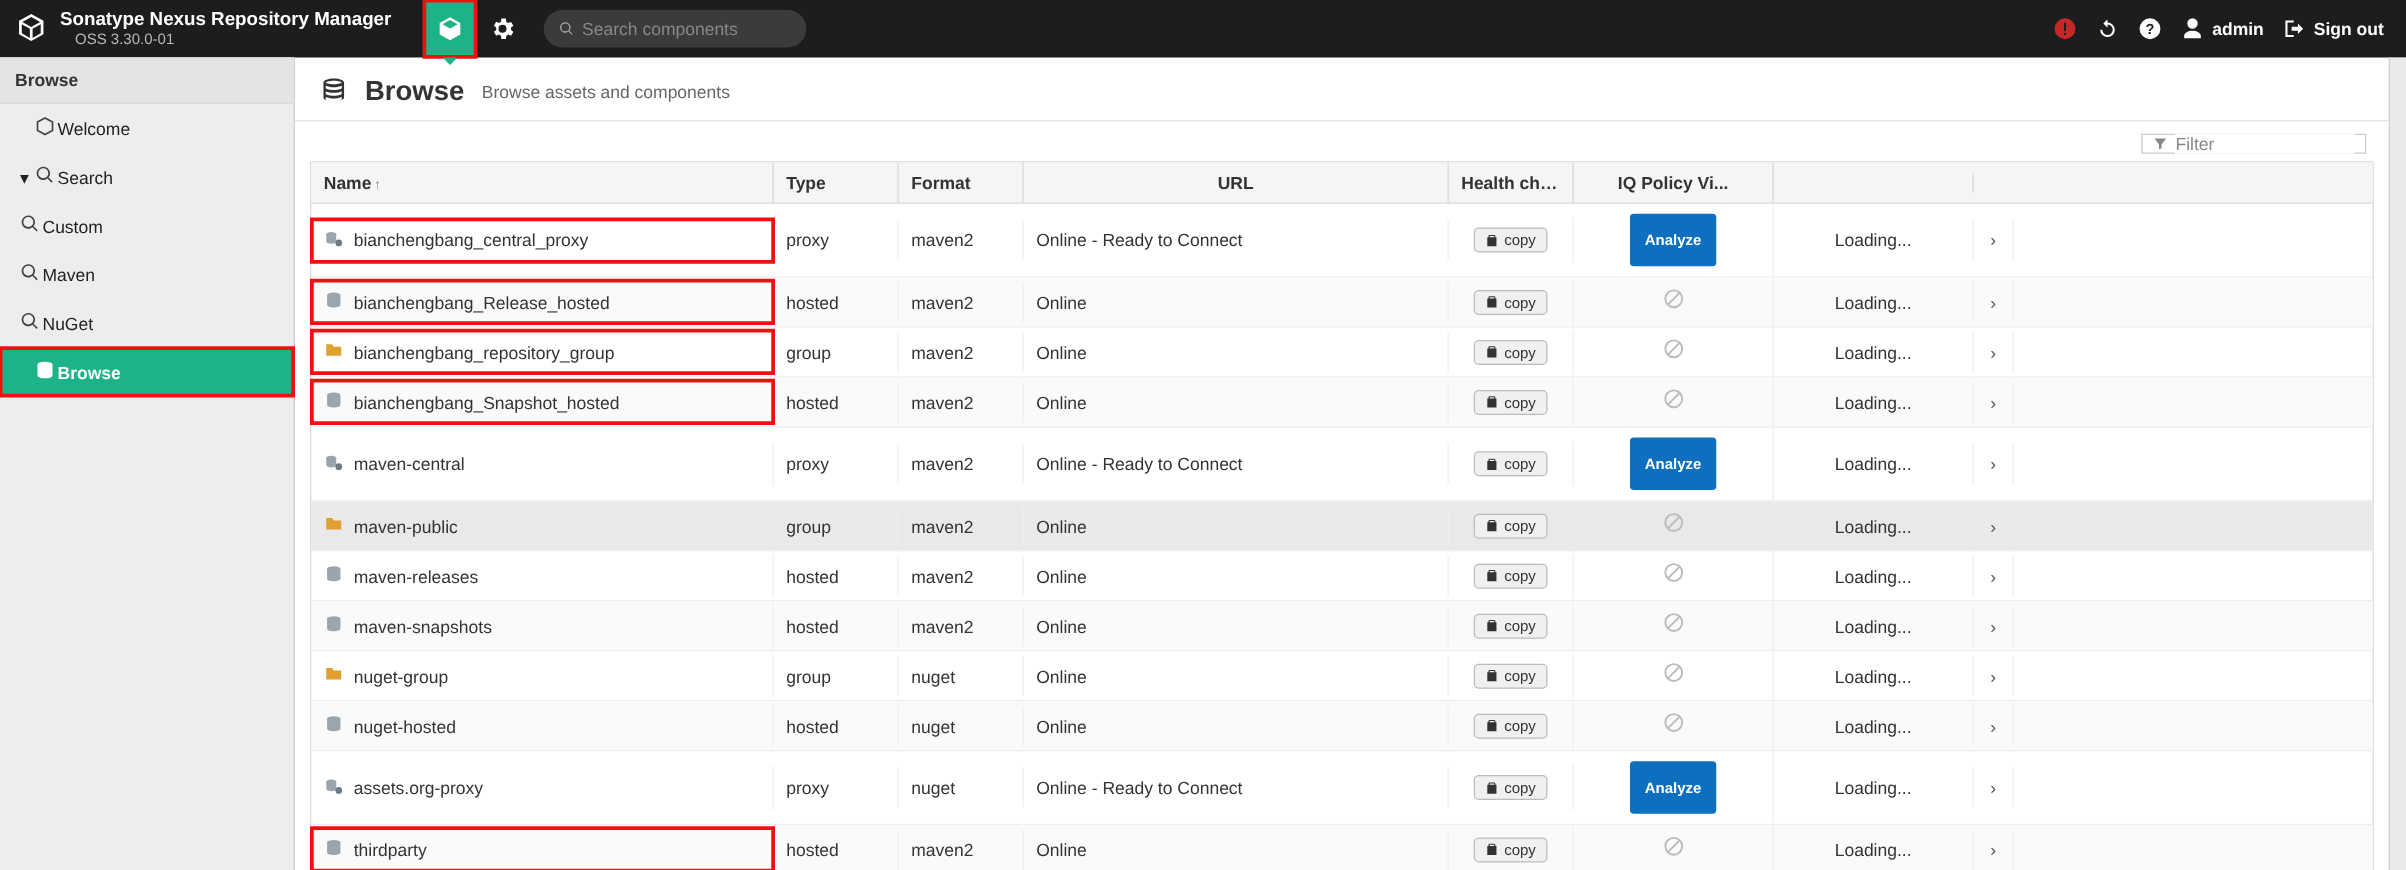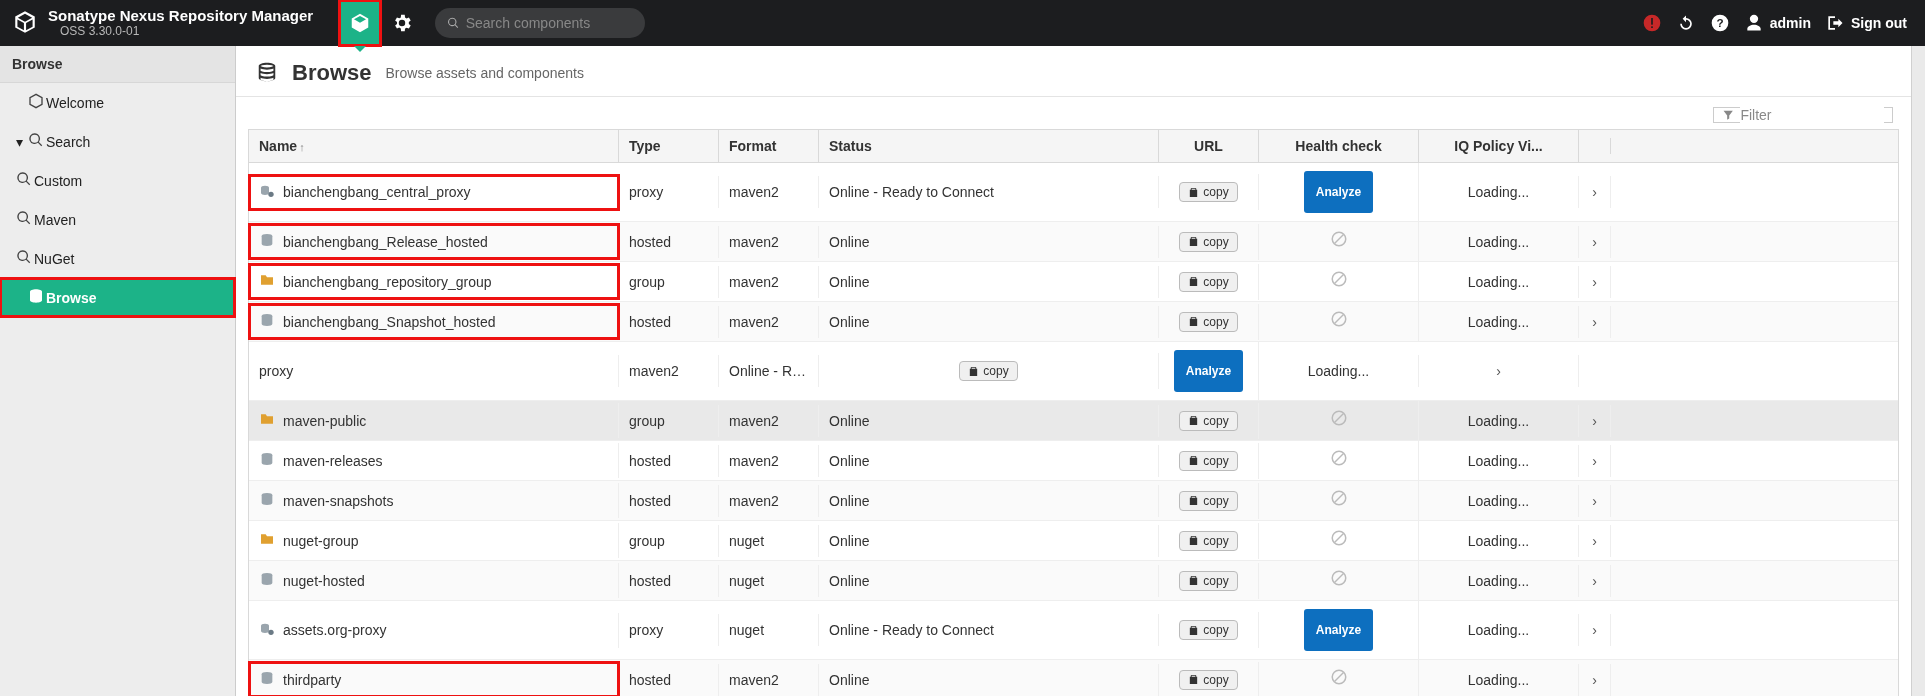--- a/index.html
+++ b/index.html
@@ -199,21 +199,20 @@
               </svg>
             <input placeholder="Filter" style="">
           </div>
         </div>
 
         <div class="grid">
           <div class="grid-head" id="grid-head">
               <div class="cell"><span>Name</span><span class="col-sort-arrow">↑</span></div>
               <div class="cell"><span>Type</span></div>
               <div class="cell"><span>Format</span></div>
-              <div class="cell"><span>Status</span></div>
               <div class="cell center"><span>URL</span></div>
               <div class="cell center"><span>Health check</span></div>
               <div class="cell center"><span>IQ Policy Vi...</span></div>
               <div class="cell"></div>
             </div>
           <div id="grid-body">
               <div>
                 <div class="row">
                   <div class="cell name-cell red-box">
                     <span><svg class="repo-ico" viewBox="0 0 24 24">
@@ -301,158 +300,166 @@
                       <span>copy</span>
                     </span></div>
                   <div class="cell center"><span class="ban-ico"><svg width="18" height="18" viewBox="0 0 24 24">
                         <circle cx="12" cy="12" r="9" fill="none" stroke="#bbb" stroke-width="2"></circle>
                         <line x1="6" y1="18" x2="18" y2="6" stroke="#bbb" stroke-width="2"></line>
                       </svg></span></div>
                   <div class="cell center">Loading...</div>
                   <div class="cell chev-cell">›</div>
                 </div>
                 <div class="row">
-                  <div class="cell">proxy</div>
-                  <div class="cell">maven2</div>
-                  <div class="cell">Online - Ready to Connect</div>
-                  <div class="cell center"><span class="copy-btn">
-                      <svg width="11" height="11" viewBox="0 0 24 24">
-                        <path fill="#333" d="M16 2H8a2 2 0 0 0-2 2v2H4v16h16V6h-2V4a2 2 0 0 0-2-2zm0 4H8V4h8z"></path>
-                      </svg>
-                      <span>copy</span>
-                    </span></div>
-                  <div class="cell center"><span class="analyze-btn">Analyze</span></div>
-                  <div class="cell center">Loading...</div>
-                  <div class="cell chev-cell">›</div>
-                </div>
-                <div class="row hover">
-                  <div class="cell name-cell">
-                    <span><svg class="repo-ico" viewBox="0 0 24 24">
-                        <path fill="#e0a030" d="M3 5h7l2 3h9v11H3z"></path>
-                      </svg></span>
-                    <span>maven-public</span>
-                  </div>
-                  <div class="cell">group</div>
-                  <div class="cell">maven2</div>
-                  <div class="cell">Online</div>
-                  <div class="cell center"><span class="copy-btn">
-                      <svg width="11" height="11" viewBox="0 0 24 24">
-                        <path fill="#333" d="M16 2H8a2 2 0 0 0-2 2v2H4v16h16V6h-2V4a2 2 0 0 0-2-2zm0 4H8V4h8z"></path>
-                      </svg>
-                      <span>copy</span>
-                    </span></div>
-                  <div class="cell center"><span class="ban-ico"><svg width="18" height="18" viewBox="0 0 24 24">
-                        <circle cx="12" cy="12" r="9" fill="none" stroke="#bbb" stroke-width="2"></circle>
-                        <line x1="6" y1="18" x2="18" y2="6" stroke="#bbb" stroke-width="2"></line>
-                      </svg></span></div>
-                  <div class="cell center">Loading...</div>
-                  <div class="cell chev-cell">›</div>
-                </div>
-                <div class="row">
-                  <div class="cell name-cell">
-                    <span><svg class="repo-ico" viewBox="0 0 24 24">
-                        <ellipse cx="12" cy="6" rx="8" ry="3" fill="#9aa5ad"></ellipse>
-                        <path fill="#9aa5ad" d="M4 6v12c0 1.7 3.6 3 8 3s8-1.3 8-3V6"></path>
-                      </svg></span>
-                    <span>maven-releases</span>
-                  </div>
-                  <div class="cell">hosted</div>
-                  <div class="cell">maven2</div>
-                  <div class="cell">Online</div>
-                  <div class="cell center"><span class="copy-btn">
-                      <svg width="11" height="11" viewBox="0 0 24 24">
-                        <path fill="#333" d="M16 2H8a2 2 0 0 0-2 2v2H4v16h16V6h-2V4a2 2 0 0 0-2-2zm0 4H8V4h8z"></path>
-                      </svg>
-                      <span>copy</span>
-                    </span></div>
-                  <div class="cell center"><span class="ban-ico"><svg width="18" height="18" viewBox="0 0 24 24">
-                        <circle cx="12" cy="12" r="9" fill="none" stroke="#bbb" stroke-width="2"></circle>
-                        <line x1="6" y1="18" x2="18" y2="6" stroke="#bbb" stroke-width="2"></line>
-                      </svg></span></div>
-                  <div class="cell center">Loading...</div>
-                  <div class="cell chev-cell">›</div>
-                </div>
-                <div class="row">
-                  <div class="cell name-cell">
-                    <span><svg class="repo-ico" viewBox="0 0 24 24">
-                        <ellipse cx="12" cy="6" rx="8" ry="3" fill="#9aa5ad"></ellipse>
-                        <path fill="#9aa5ad" d="M4 6v12c0 1.7 3.6 3 8 3s8-1.3 8-3V6"></path>
-                      </svg></span>
-                    <span>maven-snapshots</span>
-                  </div>
-                  <div class="cell">hosted</div>
-                  <div class="cell">maven2</div>
-                  <div class="cell">Online</div>
-                  <div class="cell center"><span class="copy-btn">
-                      <svg width="11" height="11" viewBox="0 0 24 24">
-                        <path fill="#333" d="M16 2H8a2 2 0 0 0-2 2v2H4v16h16V6h-2V4a2 2 0 0 0-2-2zm0 4H8V4h8z"></path>
-                      </svg>
-                      <span>copy</span>
-                    </span></div>
-                  <div class="cell center"><span class="ban-ico"><svg width="18" height="18" viewBox="0 0 24 24">
-                        <circle cx="12" cy="12" r="9" fill="none" stroke="#bbb" stroke-width="2"></circle>
-                        <line x1="6" y1="18" x2="18" y2="6" stroke="#bbb" stroke-width="2"></line>
-                      </svg></span></div>
-                  <div class="cell center">Loading...</div>
-                  <div class="cell chev-cell">›</div>
-                </div>
-                <div class="row">
-                  <div class="cell name-cell">
-                    <span><svg class="repo-ico" viewBox="0 0 24 24">
-                        <path fill="#e0a030" d="M3 5h7l2 3h9v11H3z"></path>
-                      </svg></span>
-                    <span>nuget-group</span>
-                  </div>
-                  <div class="cell">group</div>
-                  <div class="cell">nuget</div>
-                  <div class="cell">Online</div>
-                  <div class="cell center"><span class="copy-btn">
-                      <svg width="11" height="11" viewBox="0 0 24 24">
-                        <path fill="#333" d="M16 2H8a2 2 0 0 0-2 2v2H4v16h16V6h-2V4a2 2 0 0 0-2-2zm0 4H8V4h8z"></path>
-                      </svg>
-                      <span>copy</span>
-                    </span></div>
-                  <div class="cell center"><span class="ban-ico"><svg width="18" height="18" viewBox="0 0 24 24">
-                        <circle cx="12" cy="12" r="9" fill="none" stroke="#bbb" stroke-width="2"></circle>
-                        <line x1="6" y1="18" x2="18" y2="6" stroke="#bbb" stroke-width="2"></line>
-                      </svg></span></div>
-                  <div class="cell center">Loading...</div>
-                  <div class="cell chev-cell">›</div>
-                </div>
-                <div class="row">
-                  <div class="cell name-cell">
-                    <span><svg class="repo-ico" viewBox="0 0 24 24">
-                        <ellipse cx="12" cy="6" rx="8" ry="3" fill="#9aa5ad"></ellipse>
-                        <path fill="#9aa5ad" d="M4 6v12c0 1.7 3.6 3 8 3s8-1.3 8-3V6"></path>
-                      </svg></span>
-                    <span>nuget-hosted</span>
-                  </div>
-                  <div class="cell">hosted</div>
-                  <div class="cell">nuget</div>
-                  <div class="cell">Online</div>
-                  <div class="cell center"><span class="copy-btn">
-                      <svg width="11" height="11" viewBox="0 0 24 24">
-                        <path fill="#333" d="M16 2H8a2 2 0 0 0-2 2v2H4v16h16V6h-2V4a2 2 0 0 0-2-2zm0 4H8V4h8z"></path>
-                      </svg>
-                      <span>copy</span>
-                    </span></div>
-                  <div class="cell center"><span class="ban-ico"><svg width="18" height="18" viewBox="0 0 24 24">
-                        <circle cx="12" cy="12" r="9" fill="none" stroke="#bbb" stroke-width="2"></circle>
-                        <line x1="6" y1="18" x2="18" y2="6" stroke="#bbb" stroke-width="2"></line>
-                      </svg></span></div>
-                  <div class="cell center">Loading...</div>
-                  <div class="cell chev-cell">›</div>
-                </div>
-                <div class="row">
                   <div class="cell name-cell">
                     <span><svg class="repo-ico" viewBox="0 0 24 24">
                         <ellipse cx="9" cy="7" rx="6" ry="3" fill="#9aa5ad"></ellipse>
                         <path fill="#9aa5ad" d="M3 7v8c0 1.7 2.7 3 6 3s6-1.3 6-3V7"></path>
                         <circle cx="18" cy="17" r="4" fill="#6b7a85"></circle>
                       </svg></span>
+                    <span>maven-central</span>
+                  </div>
+                  <div class="cell">proxy</div>
+                  <div class="cell">maven2</div>
+                  <div class="cell">Online - Ready to Connect</div>
+                  <div class="cell center"><span class="copy-btn">
+                      <svg width="11" height="11" viewBox="0 0 24 24">
+                        <path fill="#333" d="M16 2H8a2 2 0 0 0-2 2v2H4v16h16V6h-2V4a2 2 0 0 0-2-2zm0 4H8V4h8z"></path>
+                      </svg>
+                      <span>copy</span>
+                    </span></div>
+                  <div class="cell center"><span class="analyze-btn">Analyze</span></div>
+                  <div class="cell center">Loading...</div>
+                  <div class="cell chev-cell">›</div>
+                </div>
+                <div class="row hover">
+                  <div class="cell name-cell">
+                    <span><svg class="repo-ico" viewBox="0 0 24 24">
+                        <path fill="#e0a030" d="M3 5h7l2 3h9v11H3z"></path>
+                      </svg></span>
+                    <span>maven-public</span>
+                  </div>
+                  <div class="cell">group</div>
+                  <div class="cell">maven2</div>
+                  <div class="cell">Online</div>
+                  <div class="cell center"><span class="copy-btn">
+                      <svg width="11" height="11" viewBox="0 0 24 24">
+                        <path fill="#333" d="M16 2H8a2 2 0 0 0-2 2v2H4v16h16V6h-2V4a2 2 0 0 0-2-2zm0 4H8V4h8z"></path>
+                      </svg>
+                      <span>copy</span>
+                    </span></div>
+                  <div class="cell center"><span class="ban-ico"><svg width="18" height="18" viewBox="0 0 24 24">
+                        <circle cx="12" cy="12" r="9" fill="none" stroke="#bbb" stroke-width="2"></circle>
+                        <line x1="6" y1="18" x2="18" y2="6" stroke="#bbb" stroke-width="2"></line>
+                      </svg></span></div>
+                  <div class="cell center">Loading...</div>
+                  <div class="cell chev-cell">›</div>
+                </div>
+                <div class="row">
+                  <div class="cell name-cell">
+                    <span><svg class="repo-ico" viewBox="0 0 24 24">
+                        <ellipse cx="12" cy="6" rx="8" ry="3" fill="#9aa5ad"></ellipse>
+                        <path fill="#9aa5ad" d="M4 6v12c0 1.7 3.6 3 8 3s8-1.3 8-3V6"></path>
+                      </svg></span>
+                    <span>maven-releases</span>
+                  </div>
+                  <div class="cell">hosted</div>
+                  <div class="cell">maven2</div>
+                  <div class="cell">Online</div>
+                  <div class="cell center"><span class="copy-btn">
+                      <svg width="11" height="11" viewBox="0 0 24 24">
+                        <path fill="#333" d="M16 2H8a2 2 0 0 0-2 2v2H4v16h16V6h-2V4a2 2 0 0 0-2-2zm0 4H8V4h8z"></path>
+                      </svg>
+                      <span>copy</span>
+                    </span></div>
+                  <div class="cell center"><span class="ban-ico"><svg width="18" height="18" viewBox="0 0 24 24">
+                        <circle cx="12" cy="12" r="9" fill="none" stroke="#bbb" stroke-width="2"></circle>
+                        <line x1="6" y1="18" x2="18" y2="6" stroke="#bbb" stroke-width="2"></line>
+                      </svg></span></div>
+                  <div class="cell center">Loading...</div>
+                  <div class="cell chev-cell">›</div>
+                </div>
+                <div class="row">
+                  <div class="cell name-cell">
+                    <span><svg class="repo-ico" viewBox="0 0 24 24">
+                        <ellipse cx="12" cy="6" rx="8" ry="3" fill="#9aa5ad"></ellipse>
+                        <path fill="#9aa5ad" d="M4 6v12c0 1.7 3.6 3 8 3s8-1.3 8-3V6"></path>
+                      </svg></span>
+                    <span>maven-snapshots</span>
+                  </div>
+                  <div class="cell">hosted</div>
+                  <div class="cell">maven2</div>
+                  <div class="cell">Online</div>
+                  <div class="cell center"><span class="copy-btn">
+                      <svg width="11" height="11" viewBox="0 0 24 24">
+                        <path fill="#333" d="M16 2H8a2 2 0 0 0-2 2v2H4v16h16V6h-2V4a2 2 0 0 0-2-2zm0 4H8V4h8z"></path>
+                      </svg>
+                      <span>copy</span>
+                    </span></div>
+                  <div class="cell center"><span class="ban-ico"><svg width="18" height="18" viewBox="0 0 24 24">
+                        <circle cx="12" cy="12" r="9" fill="none" stroke="#bbb" stroke-width="2"></circle>
+                        <line x1="6" y1="18" x2="18" y2="6" stroke="#bbb" stroke-width="2"></line>
+                      </svg></span></div>
+                  <div class="cell center">Loading...</div>
+                  <div class="cell chev-cell">›</div>
+                </div>
+                <div class="row">
+                  <div class="cell name-cell">
+                    <span><svg class="repo-ico" viewBox="0 0 24 24">
+                        <path fill="#e0a030" d="M3 5h7l2 3h9v11H3z"></path>
+                      </svg></span>
+                    <span>nuget-group</span>
+                  </div>
+                  <div class="cell">group</div>
+                  <div class="cell">nuget</div>
+                  <div class="cell">Online</div>
+                  <div class="cell center"><span class="copy-btn">
+                      <svg width="11" height="11" viewBox="0 0 24 24">
+                        <path fill="#333" d="M16 2H8a2 2 0 0 0-2 2v2H4v16h16V6h-2V4a2 2 0 0 0-2-2zm0 4H8V4h8z"></path>
+                      </svg>
+                      <span>copy</span>
+                    </span></div>
+                  <div class="cell center"><span class="ban-ico"><svg width="18" height="18" viewBox="0 0 24 24">
+                        <circle cx="12" cy="12" r="9" fill="none" stroke="#bbb" stroke-width="2"></circle>
+                        <line x1="6" y1="18" x2="18" y2="6" stroke="#bbb" stroke-width="2"></line>
+                      </svg></span></div>
+                  <div class="cell center">Loading...</div>
+                  <div class="cell chev-cell">›</div>
+                </div>
+                <div class="row">
+                  <div class="cell name-cell">
+                    <span><svg class="repo-ico" viewBox="0 0 24 24">
+                        <ellipse cx="12" cy="6" rx="8" ry="3" fill="#9aa5ad"></ellipse>
+                        <path fill="#9aa5ad" d="M4 6v12c0 1.7 3.6 3 8 3s8-1.3 8-3V6"></path>
+                      </svg></span>
+                    <span>nuget-hosted</span>
+                  </div>
+                  <div class="cell">hosted</div>
+                  <div class="cell">nuget</div>
+                  <div class="cell">Online</div>
+                  <div class="cell center"><span class="copy-btn">
+                      <svg width="11" height="11" viewBox="0 0 24 24">
+                        <path fill="#333" d="M16 2H8a2 2 0 0 0-2 2v2H4v16h16V6h-2V4a2 2 0 0 0-2-2zm0 4H8V4h8z"></path>
+                      </svg>
+                      <span>copy</span>
+                    </span></div>
+                  <div class="cell center"><span class="ban-ico"><svg width="18" height="18" viewBox="0 0 24 24">
+                        <circle cx="12" cy="12" r="9" fill="none" stroke="#bbb" stroke-width="2"></circle>
+                        <line x1="6" y1="18" x2="18" y2="6" stroke="#bbb" stroke-width="2"></line>
+                      </svg></span></div>
+                  <div class="cell center">Loading...</div>
+                  <div class="cell chev-cell">›</div>
+                </div>
+                <div class="row">
+                  <div class="cell name-cell">
+                    <span><svg class="repo-ico" viewBox="0 0 24 24">
+                        <ellipse cx="9" cy="7" rx="6" ry="3" fill="#9aa5ad"></ellipse>
+                        <path fill="#9aa5ad" d="M3 7v8c0 1.7 2.7 3 6 3s6-1.3 6-3V7"></path>
+                        <circle cx="18" cy="17" r="4" fill="#6b7a85"></circle>
+                      </svg></span>
                     <span>assets.org-proxy</span>
                   </div>
                   <div class="cell">proxy</div>
                   <div class="cell">nuget</div>
                   <div class="cell">Online - Ready to Connect</div>
                   <div class="cell center"><span class="copy-btn">
                       <svg width="11" height="11" viewBox="0 0 24 24">
                         <path fill="#333" d="M16 2H8a2 2 0 0 0-2 2v2H4v16h16V6h-2V4a2 2 0 0 0-2-2zm0 4H8V4h8z"></path>
                       </svg>
                       <span>copy</span>

